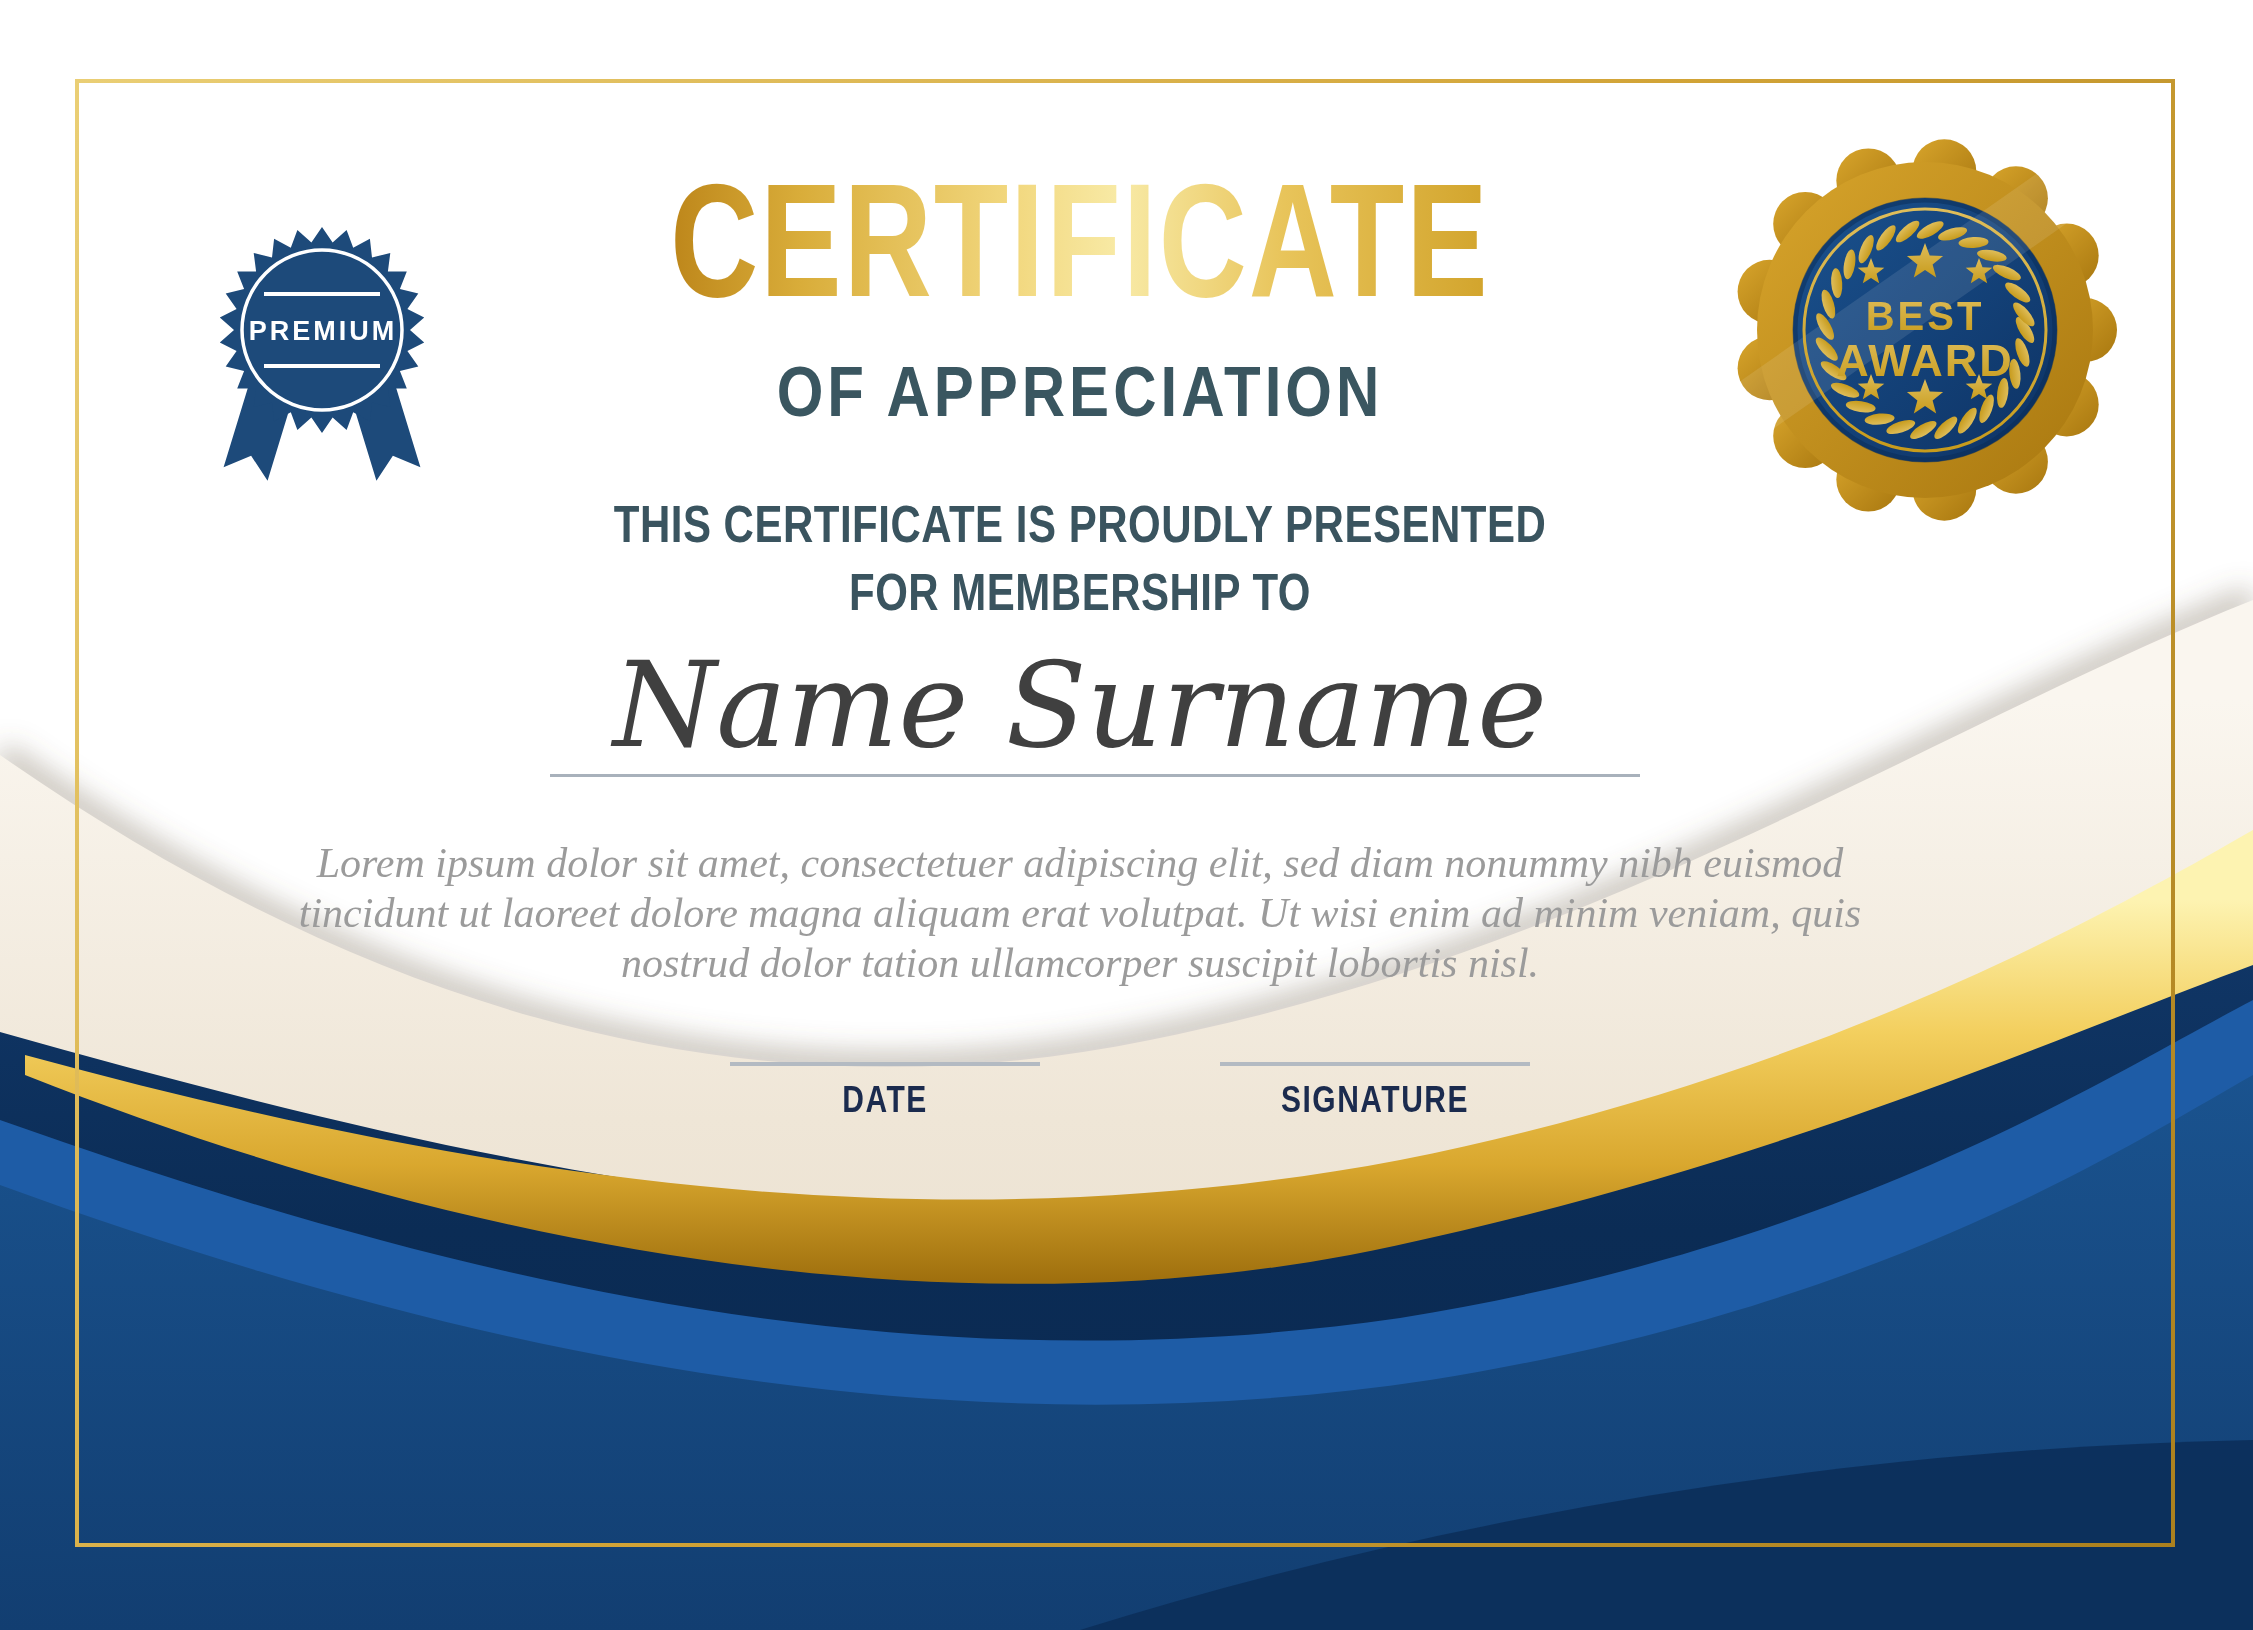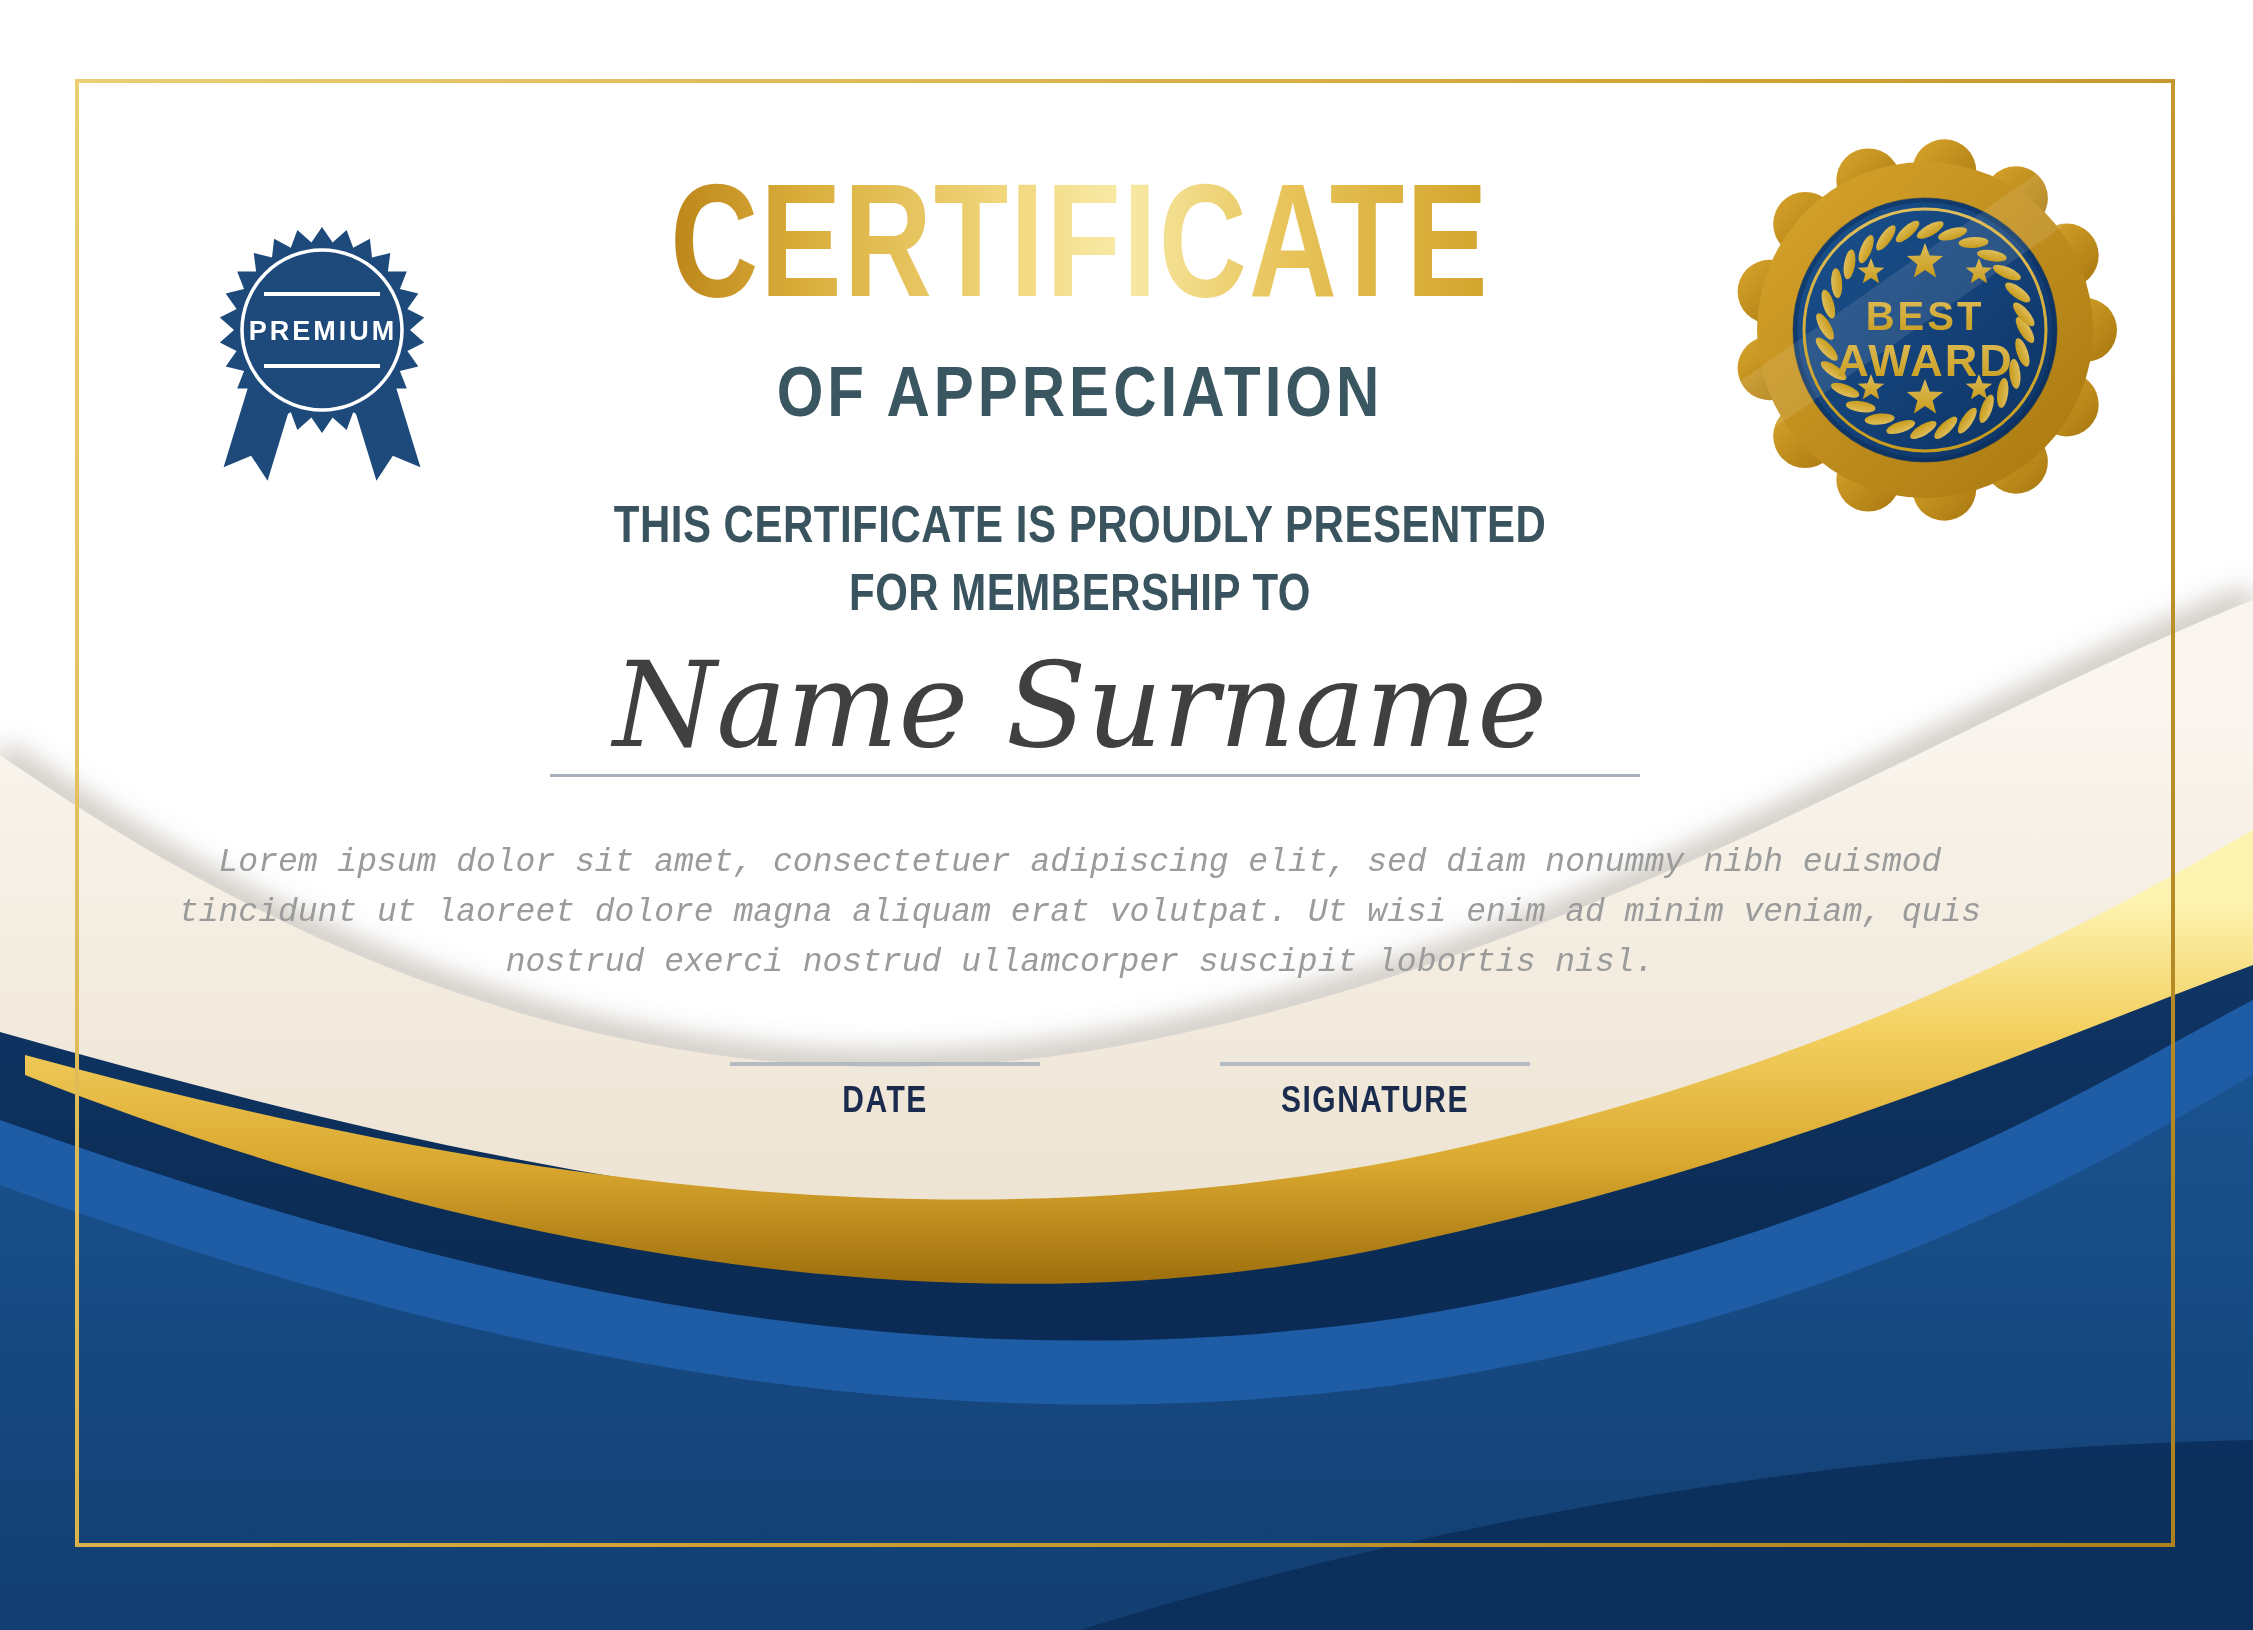--- a/index.html
+++ b/index.html
@@ -25,22 +25,22 @@
     font-size:42px;font-weight:700;letter-spacing:0.5px;color:#3a545f;
     transform:translateX(-50%) scaleY(1.25);transform-origin:top center;
   }
   .p1{top:494px;} .p2{top:562px;}
   .name{
     top:636px;font-size:118px;color:#404040;
     font-family:"DejaVu Serif",serif;font-style:italic;font-weight:500;
   }
   .name-line{top:774px;left:1095px;transform:translateX(-50%);width:1090px;height:3px;background:#a8b1bb;}
   .body-text{
-    top:838px;font-size:33px;line-height:50px;color:#9b9b9b;
-    font-family:Liberation Mono, monospace;font-style:italic;
+    top:838px;font-size:42px;line-height:50px;color:#9b9b9b;
+    font-family:Liberation Serif, serif;font-style:italic;
   }
   .sig-line{top:1062px;width:310px;height:4px;background:#b3bac2;transform:translateX(-50%);}
   .sig-label{
     top:1080px;font-size:30px;font-weight:700;letter-spacing:1.5px;color:#1b2b4e;
     transform:translateX(-50%) scaleY(1.2);transform-origin:top center;white-space:nowrap;text-align:center;
   }
   .at-date{left:885px;} .at-sign{left:1375px;}
   svg text{font-family:"Liberation Sans",sans-serif;}
 </style>
 </head>
@@ -190,19 +190,19 @@
 <div class="abs ctr title">CERTIFICATE</div>
 <div class="abs ctr subtitle">OF APPRECIATION</div>
 <div class="abs ctr presented p1">THIS CERTIFICATE IS PROUDLY PRESENTED</div>
 <div class="abs ctr presented p2">FOR MEMBERSHIP TO</div>
 <div class="abs ctr name">Name Surname</div>
 <div class="abs name-line"></div>
 
 <div class="abs ctr body-text">
   <div>Lorem ipsum dolor sit amet, consectetuer adipiscing elit, sed diam nonummy nibh euismod</div>
   <div>tincidunt ut laoreet dolore magna aliquam erat volutpat. Ut wisi enim ad minim veniam, quis</div>
-  <div>nostrud exerci nostrud ullamcorper suscipit lobortis nisl.</div>
+  <div>nostrud dolor tation ullamcorper suscipit lobortis nisl.</div>
 </div>
 
 <div class="abs sig-line at-date"></div>
 <div class="abs sig-label at-date">DATE</div>
 <div class="abs sig-line at-sign"></div>
 <div class="abs sig-label at-sign">SIGNATURE</div>
 
 </body></html>

